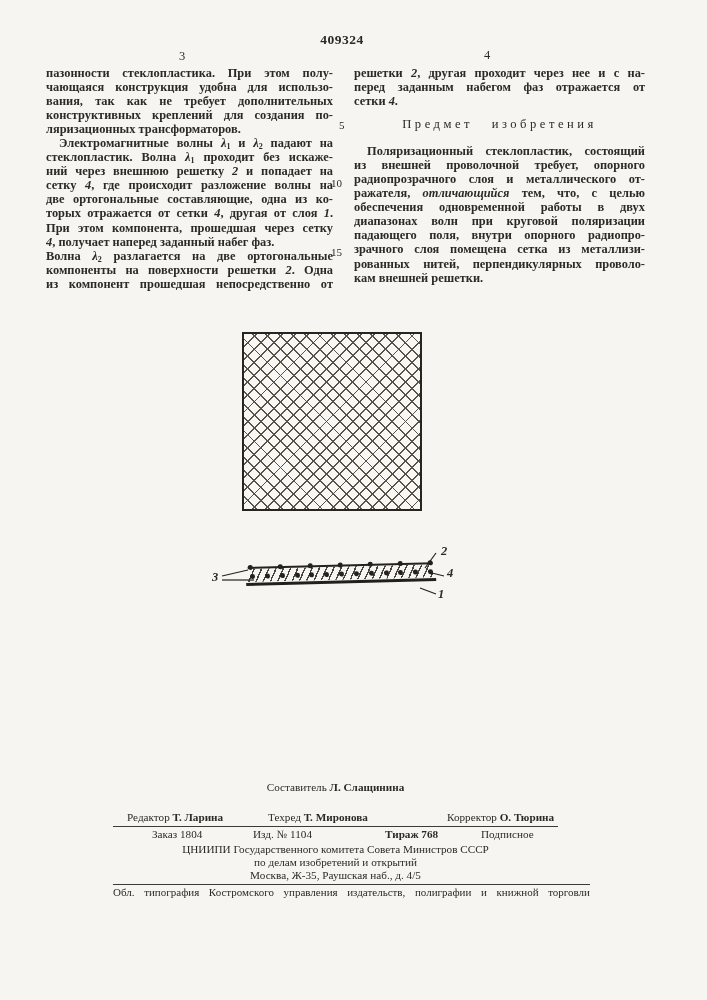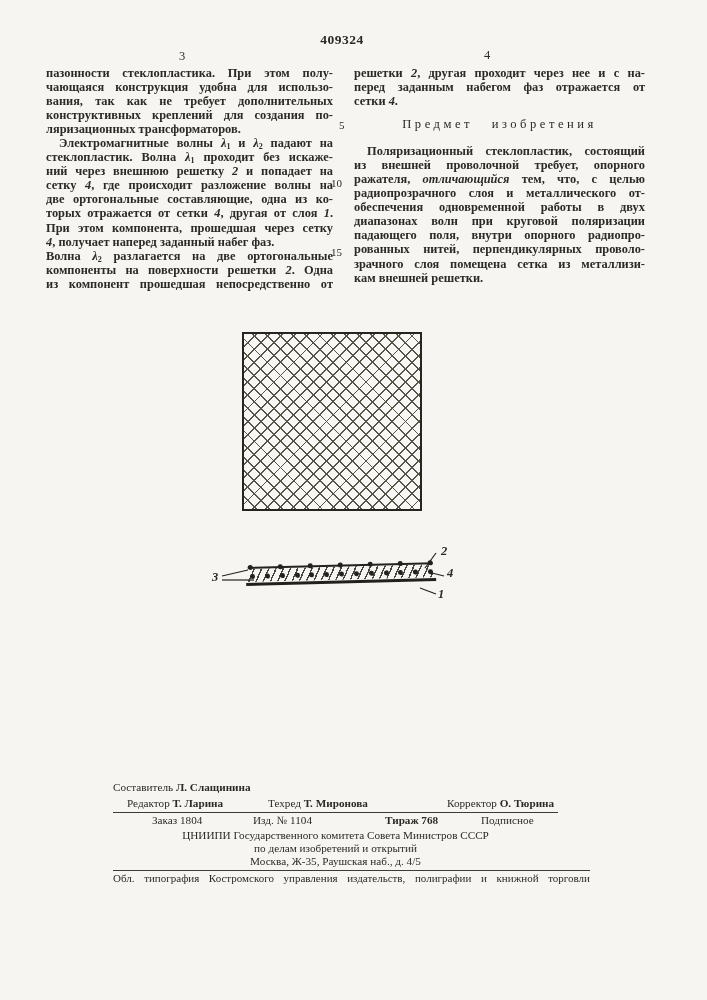--- a/index.html
+++ b/index.html
@@ -61,22 +61,22 @@
   .figlabel { position:absolute; font-size:12.5px; font-style:italic; font-weight:bold; }
   .lbl-2 { left:441px; top:544px; }
   .lbl-4 { left:447px; top:566px; }
   .lbl-1 { left:438px; top:587px; }
   .lbl-3 { left:212px; top:570px; }
   .leaders { position:absolute; left:205px; top:540px; width:250px; height:60px; }
   .leaders line { stroke:#23221e; stroke-width:1.2; }
 
   .imprint { position:absolute; left:113px; top:781px; width:477px; font-size:11.2px; line-height:13px; }
   .imp-table { position:relative; width:445px; }
-  .imp-row1 { text-align:left; height:13px; }
-  .imp-row2 { position:relative; height:13px; margin-top:3px; }
+  .imp-row1 { text-align:center; height:13px; }
+  .imp-row2 { position:relative; height:13px; margin-top:17px; }
   .imp-row2 .editor    { position:absolute; left:14px; }
   .imp-row2 .techred   { position:absolute; left:155px; }
   .imp-row2 .corrector { position:absolute; left:334px; }
   .imp-rule1 { width:445px; border-top:1.2px solid #3c3b35; margin-top:2px; }
   .imp-row3 { position:relative; height:13px; margin-top:1px; }
   .imp-row3 .order     { position:absolute; left:2px;margin-left:37px; }
   .imp-row3 .izd       { position:absolute; left:140px; }
   .imp-row3 .tirazh    { position:absolute; left:272px; }
   .imp-row3 .podpisnoe { position:absolute; left:368px; }
   .imp-org { width:445px; text-align:center; margin-top:2px; }
@@ -116,27 +116,27 @@
   <div class="col col-right">
     <div>
         <div class="tline">решетки <i>2</i>, другая проходит через нее и с на-</div>
         <div class="tline">перед заданным набегом фаз отражается от</div>
         <div class="tline nj">сетки <i>4</i>.</div>
       </div>
     <div class="heading">Предмет изобретения</div>
     <div>
         <div class="tline ind">Поляризационный стеклопластик, состоящий</div>
         <div class="tline">из внешней проволочной требует, опорного</div>
+        <div class="tline">радиопрозрачного слоя и металлического от-</div>
         <div class="tline">ражателя, <i>отличающийся</i> тем, что, с целью</div>
-        <div class="tline">радиопрозрачного слоя и металлического от-</div>
         <div class="tline">обеспечения одновременной работы в двух</div>
         <div class="tline">диапазонах волн при круговой поляризации</div>
         <div class="tline">падающего поля, внутри опорного радиопро-</div>
+        <div class="tline">зрачного слоя помещена сетка из металлизи-</div>
         <div class="tline">рованных нитей, перпендикулярных проволо-</div>
-        <div class="tline">зрачного слоя помещена сетка из металлизи-</div>
         <div class="tline nj">кам внешней решетки.</div>
       </div>
   </div>
 
   <div class="mnum mnum-5">5</div>
   <div class="mnum mnum-10">10</div>
   <div class="mnum mnum-15">15</div>
 
   <div class="fig-square"></div>
 

